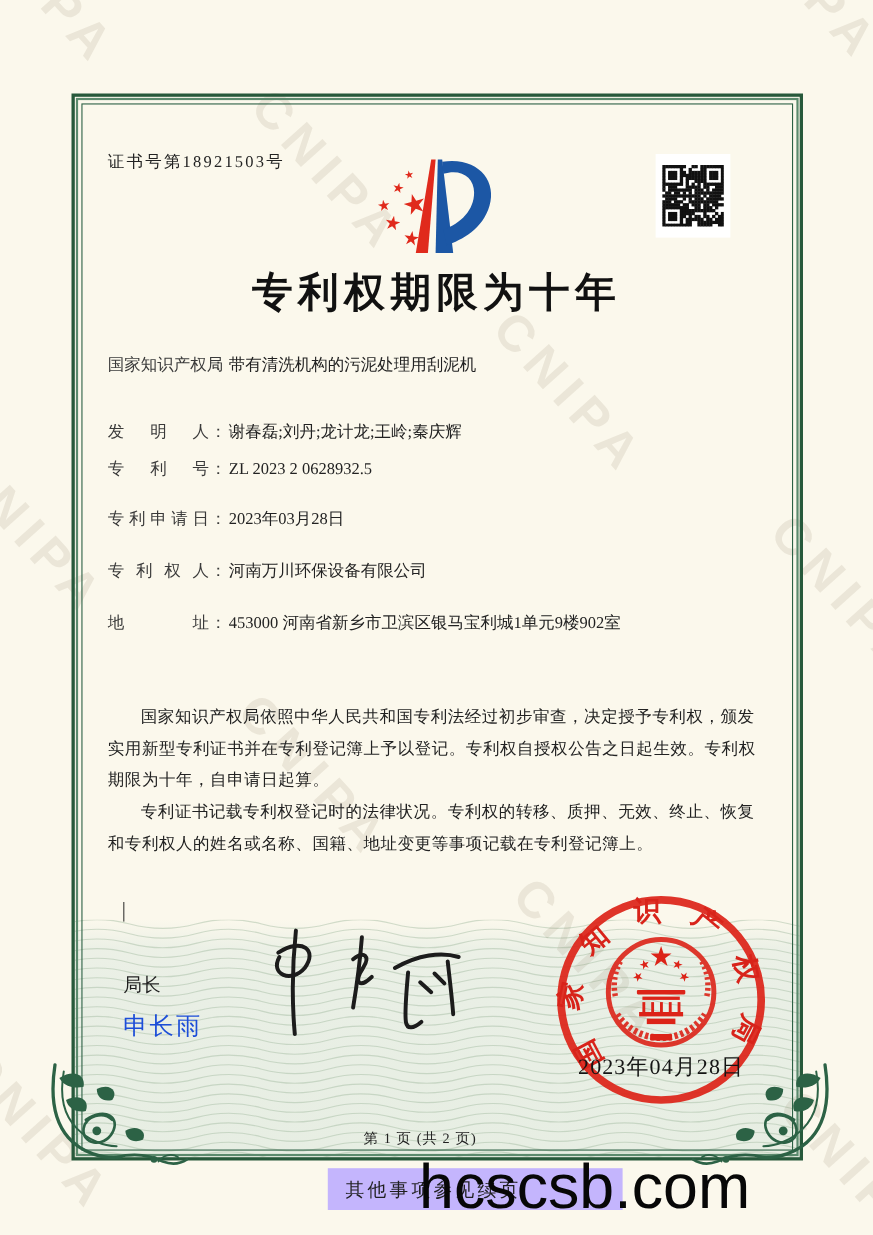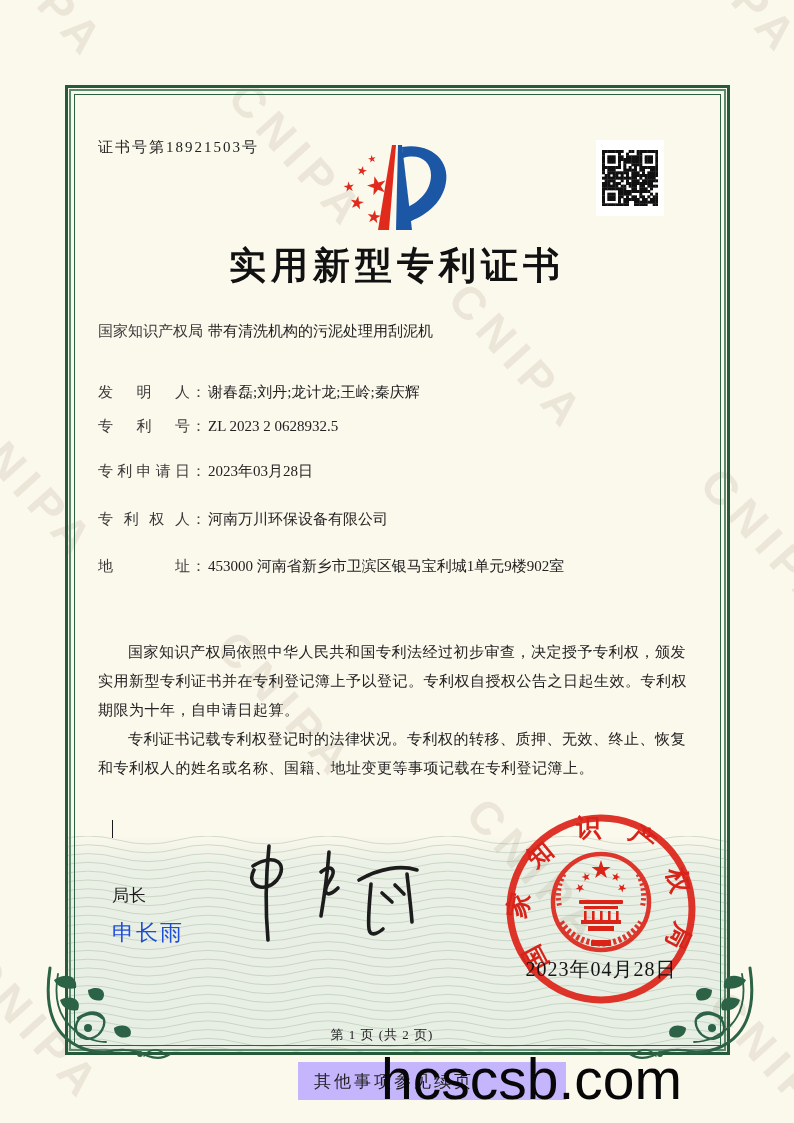--- a/index.html
+++ b/index.html
@@ -529,21 +529,21 @@
         <rect x="53.33" y="29.33" width="3" height="3" fill="#111"></rect>
         <rect x="53.33" y="34.67" width="3" height="3" fill="#111"></rect>
         <rect x="53.33" y="42.67" width="3" height="3" fill="#111"></rect>
         <rect x="53.33" y="45.33" width="3" height="3" fill="#111"></rect>
         <rect x="53.33" y="48.00" width="3" height="3" fill="#111"></rect>
         <rect x="53.33" y="50.67" width="3" height="3" fill="#111"></rect>
         <rect x="53.33" y="53.33" width="3" height="3" fill="#111"></rect>
       </svg>
   </div>
 
-  <h1 class="title">实用新型专利证书</h1>
+  <h1 class="title">专利权期限为十年</h1>
 
   <div class="frow r1">
     <span class="flabel">国家知识产权局</span><span class="fcolon">：</span><span class="fvalue">带有清洗机构的污泥处理用刮泥机</span>
   </div>
   <div class="frow r2">
     <span class="flabel">发明人</span><span class="fcolon">：</span><span class="fvalue">谢春磊;刘丹;龙计龙;王岭;秦庆辉</span>
   </div>
   <div class="frow r3">
     <span class="flabel">专利号</span><span class="fcolon">：</span><span class="fvalue">ZL 2023 2 0628932.5</span>
   </div>

